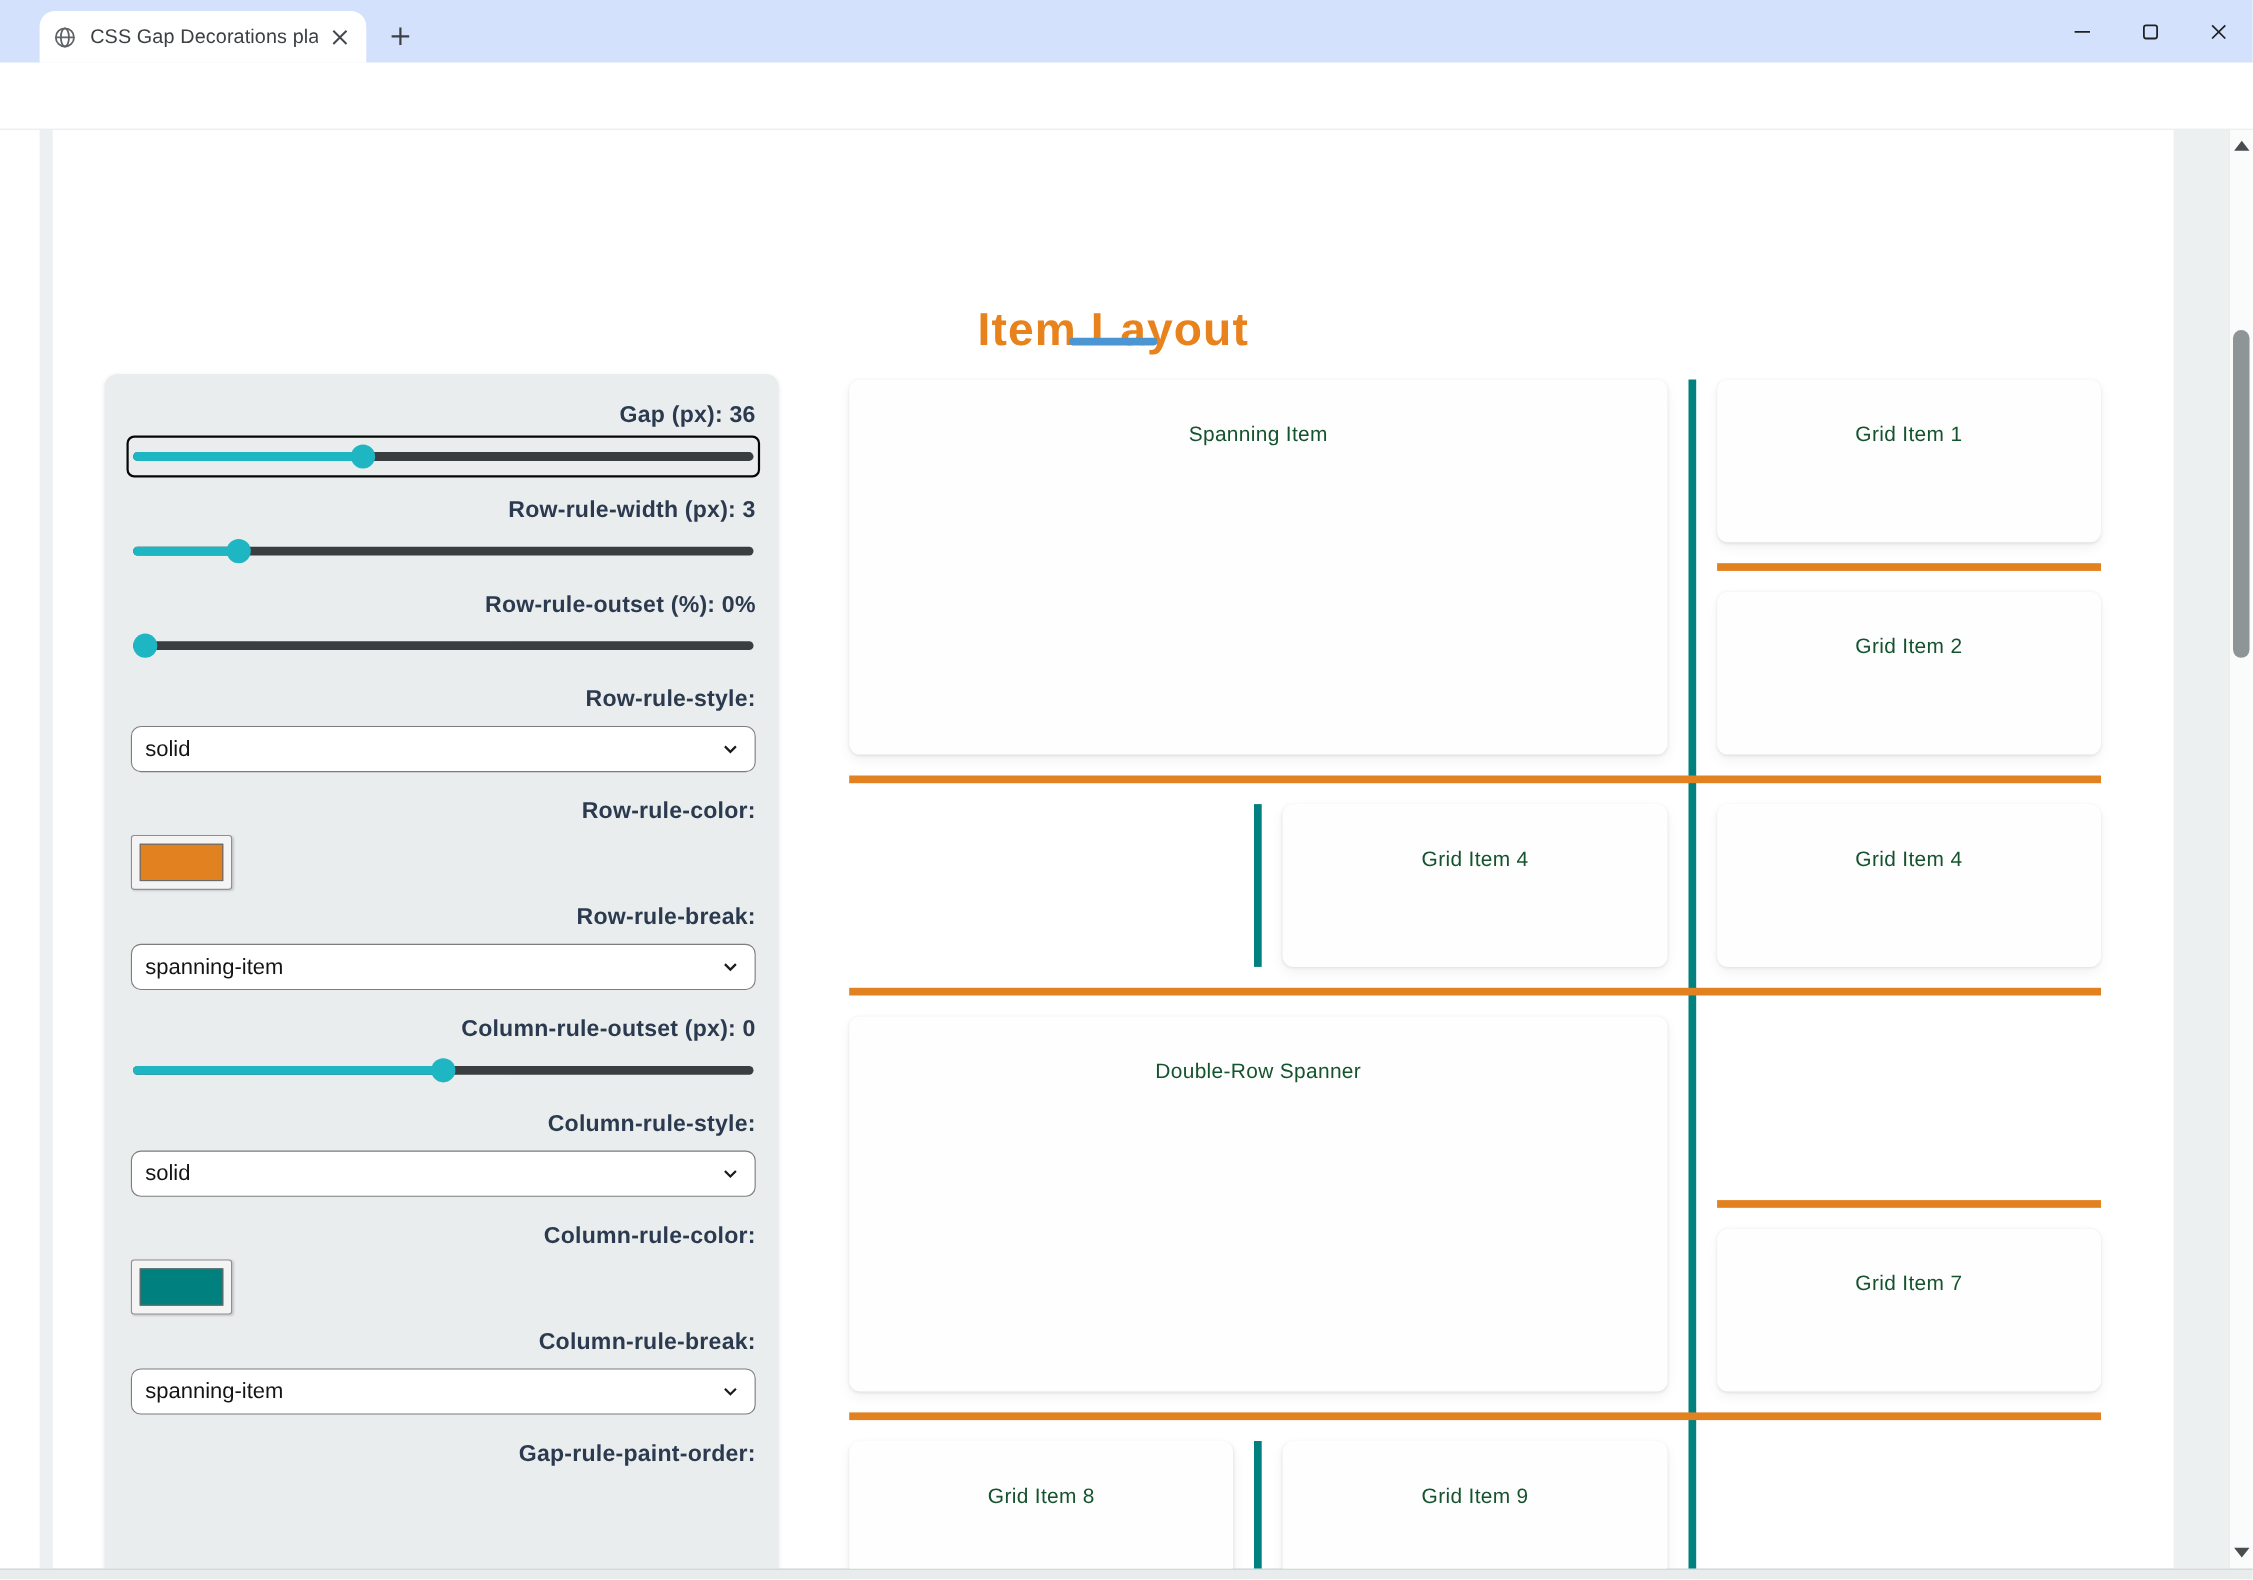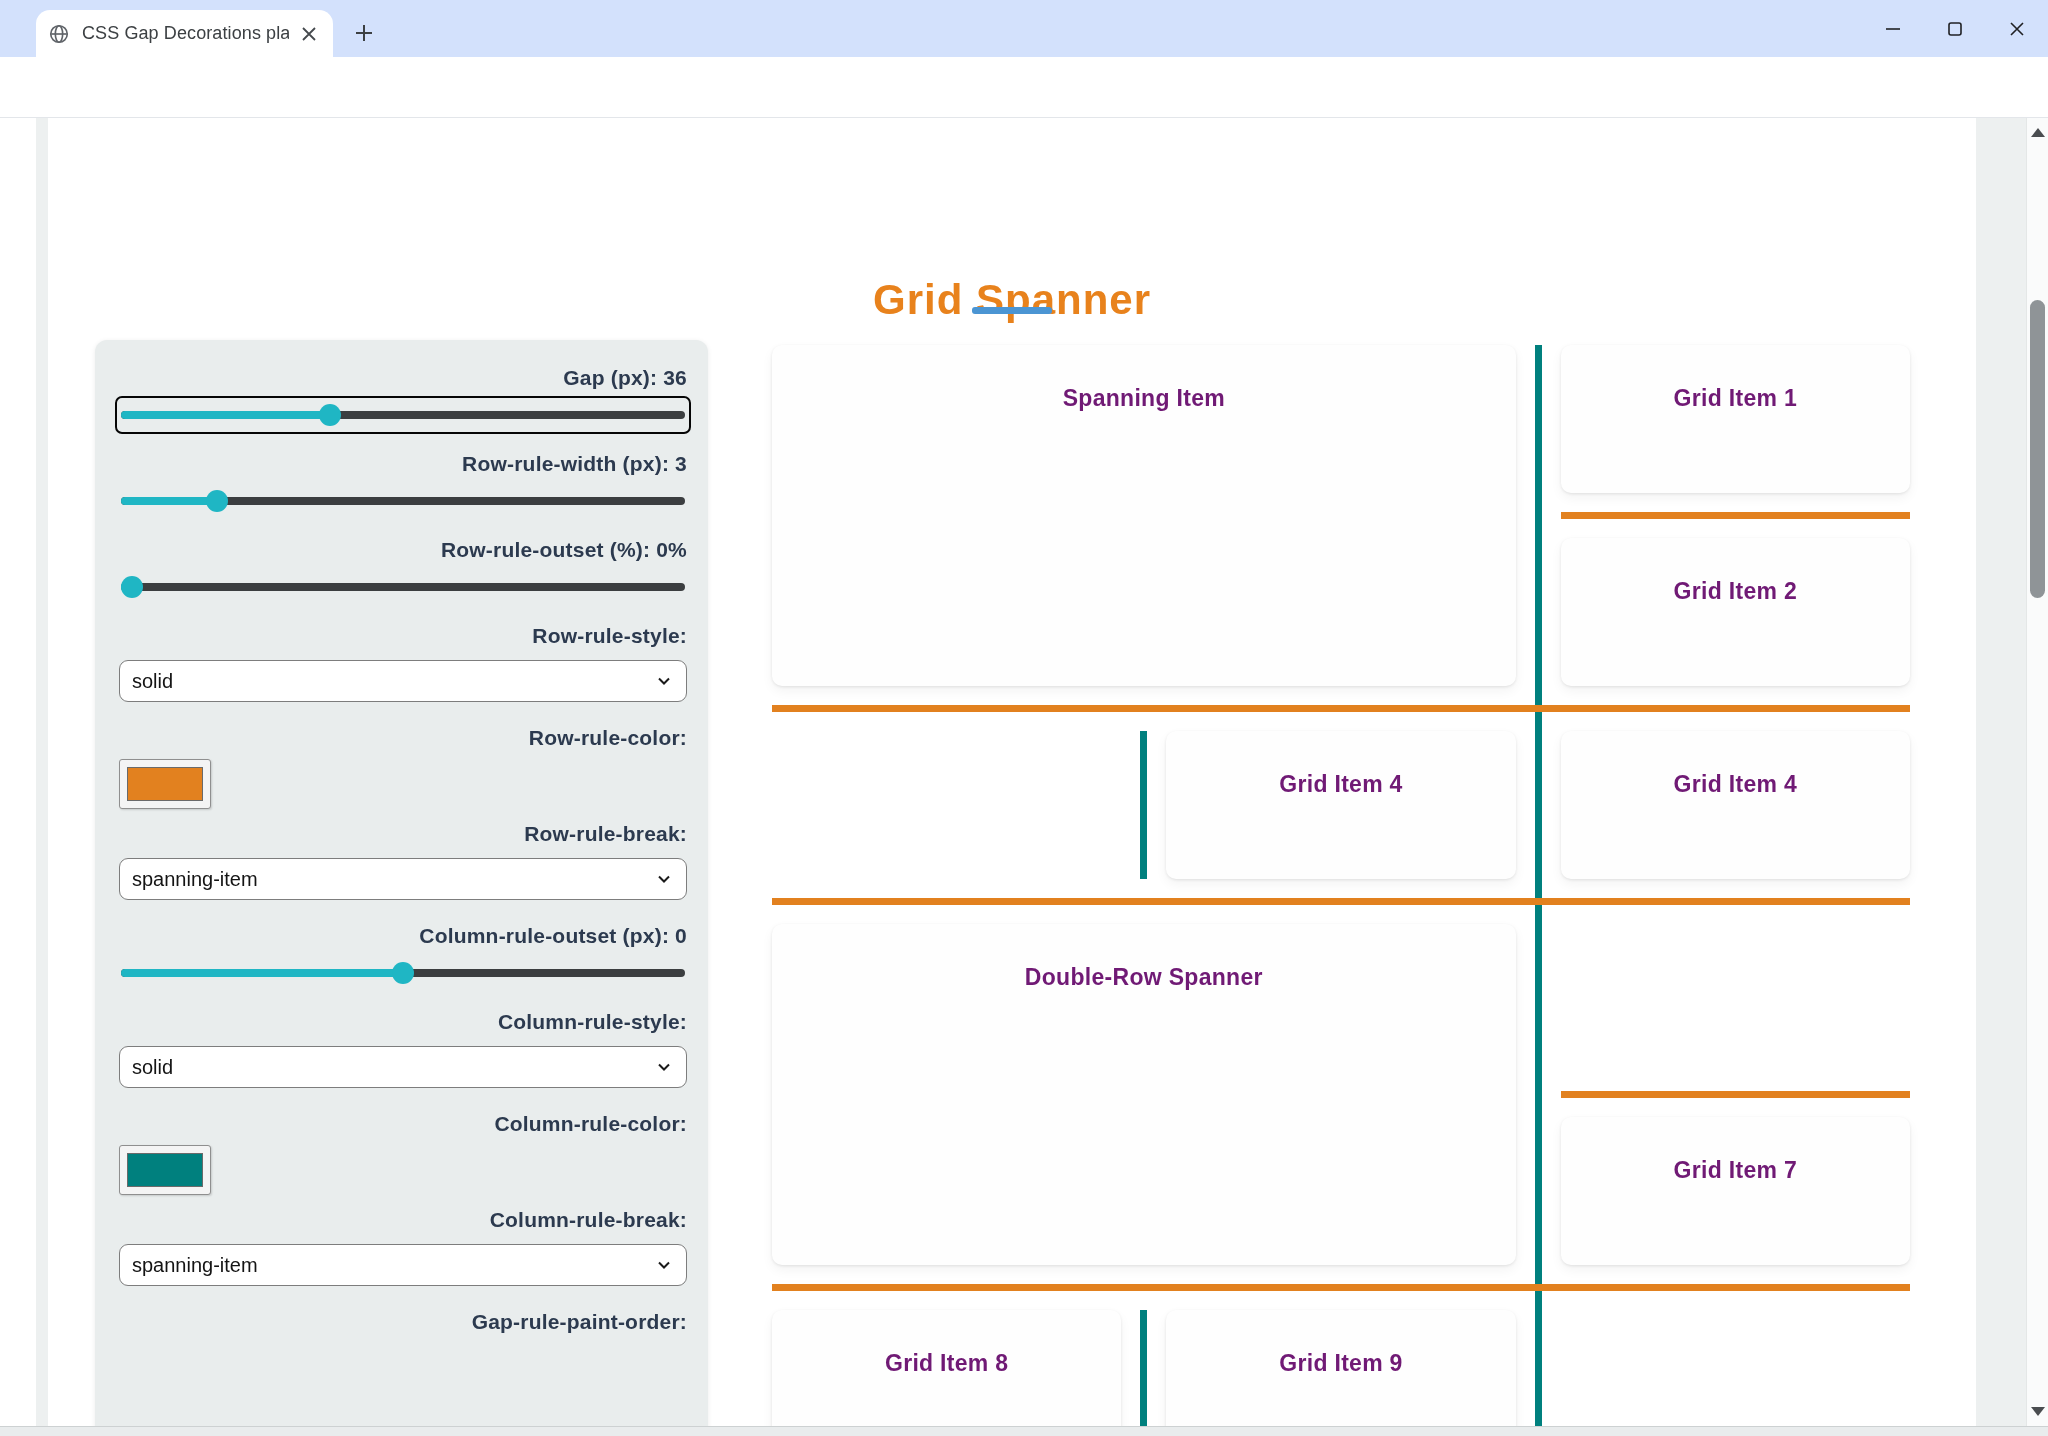--- a/index.html
+++ b/index.html
@@ -52,21 +52,21 @@
   .select{height:42px;background:#fff;border:1.5px solid #7d7d7d;border-radius:9px;display:flex;align-items:center;justify-content:space-between;padding:0 12px;box-sizing:border-box;}
   .select-value{font-size:20px;color:#141414;}
   .control-color-wrap{margin-bottom:13px;}
   .control-color-wrap .control-label{margin-bottom:9px;}
   .color-input{width:92px;height:50px;background:#f4f4f4;border:1px solid #8f8f8f;border-radius:3px;box-sizing:border-box;padding:7px;box-shadow:1px 1px 2px rgba(0,0,0,.15);}
   .color-fill{width:100%;height:100%;border:1px solid #6a6a6a;box-sizing:border-box;}
 
   
   .grid{position:absolute;left:772px;top:227px;width:1138px;height:1113px;display:grid;grid-template-columns:repeat(3,1fr);grid-auto-rows:148px;gap:45px;}
   .card{background:#fefefe;border-radius:10px;box-shadow:0 1px 3px rgba(0,0,0,.09),0 5px 12px rgba(0,0,0,.05);text-align:center;padding-top:40px;box-sizing:border-box;z-index:1;}
-  .card-label{font-size:23px;font-weight:700;color:#701a75;letter-spacing:.3px;}
+  .card-label{font-size:19px;font-weight:400;color:#14532d;letter-spacing:.3px;}
   .gap-rule{position:absolute;}
   .gap-rule.row{z-index:3;}
   .gap-rule.col{z-index:2;}
 </style>
 </head>
 <body>
 
 <div class="tabbar">
   <div class="tab">
     <span class="favicon">
@@ -157,21 +157,21 @@
         <circle cx="12" cy="12" r="1.9"></circle>
         <circle cx="12" cy="18.5" r="1.9"></circle>
       </svg>
   </span>
 </div>
 
 <div class="page">
   <div class="edge-strip edge-left"></div>
   <div class="edge-strip edge-right"></div>
 
-  <h1 class="page-title">Grid Spanner</h1>
+  <h1 class="page-title">Item Layout</h1>
   <div class="title-underline"></div>
 
   <div class="panel" id="panel">
       <div class="control control-slider-wrap">
         <div class="control-label">Gap (px): 36</div>
         <div class="slider focused">
           <div class="track">
             <div class="fill" style="width: 37%;"></div>
           </div>
           <div class="thumb" style="left: calc(37% - 11px);"></div>

